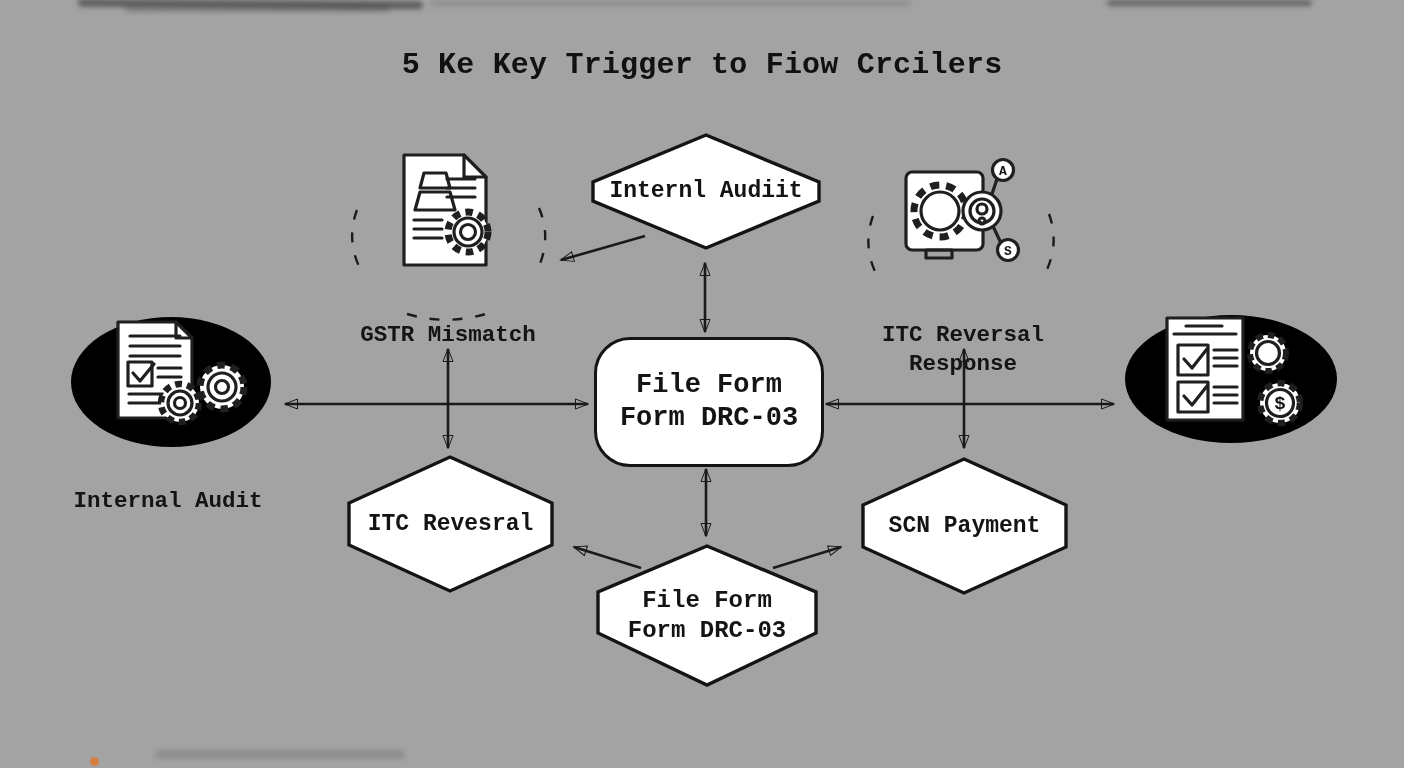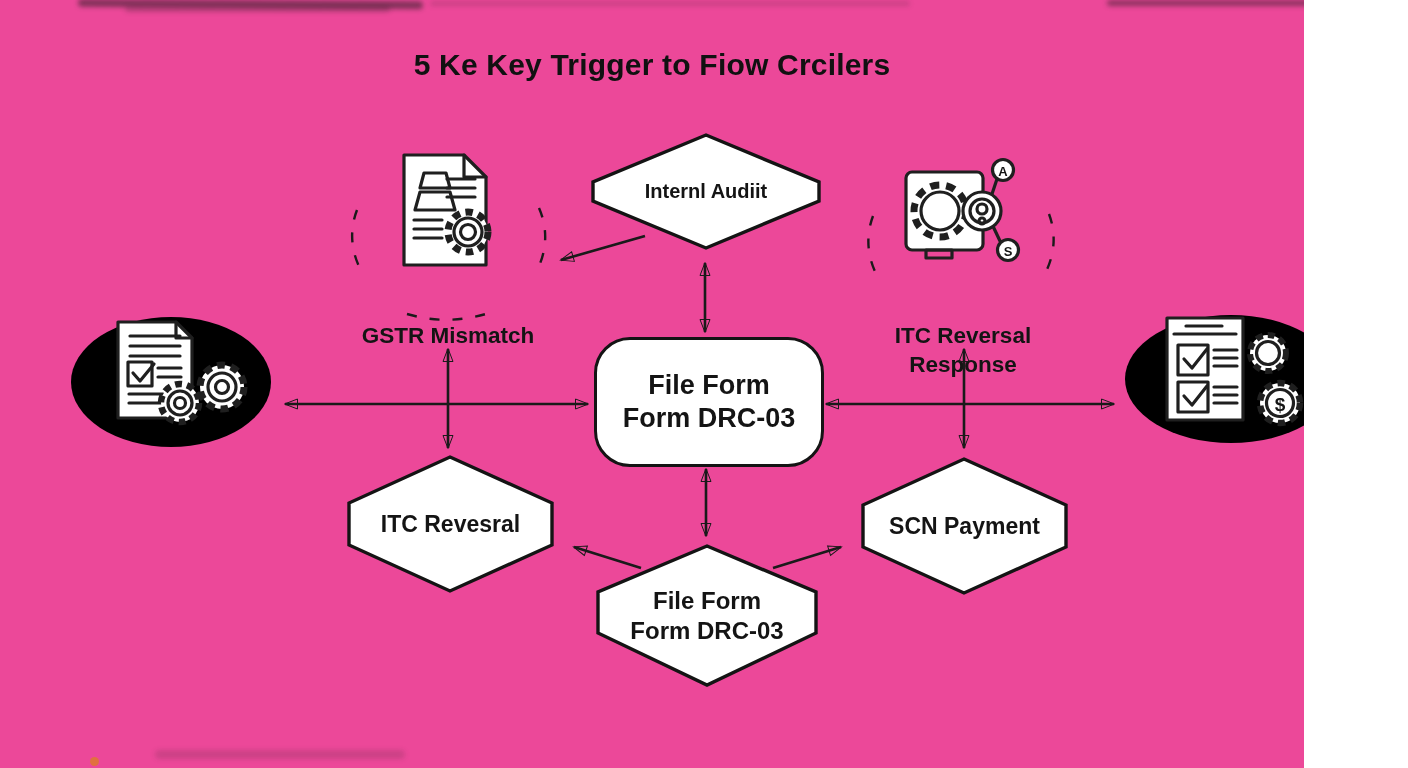--- a/index.html
+++ b/index.html
@@ -1,17 +1,17 @@
 <!DOCTYPE html>
 <html><head>
 <meta charset="utf-8">
 <style>
   html,body{margin:0;padding:0;background:#fff;}
-  #page{position:relative;width:1304px;height:768px;background:#ec4899;overflow:hidden;
-        font-family:Liberation Sans, sans-serif;color:#141414;}
+  #page{position:relative;width:1404px;height:768px;background:#a3a3a3;overflow:hidden;
+        font-family:Liberation Mono, monospace;color:#141414;}
   
   .hdr{position:absolute;left:0;right:0;text-align:center;font-weight:700;color:#111;}
   #title{top:48px;font-size:30px;letter-spacing:.2px;}
   #subtitle{top:91px;font-size:19px;}
   
   .node-label{font-weight:700;color:#141414;text-align:center;line-height:1.22;position:relative;z-index:2;}
   .node{position:absolute;display:flex;align-items:center;justify-content:center;}
   .node > svg{position:absolute;inset:0;z-index:1;}
   
   #center-box{position:absolute;left:594px;top:337px;width:224px;height:124px;
@@ -74,21 +74,21 @@
       <path class="dash" d="M407 314 Q 448 326 489 313"></path>
       <path class="dash" d="M873 216 A 100 84 0 0 0 879 279"></path>
       <path class="dash" d="M1049 214 A 100 84 0 0 1 1043 277"></path>
     </g>
   </svg>
 
   <div class="node" id="top-diamond" style="left:589px;top:133px;width:234px;height:117px;">
     <svg viewBox="0 0 234 117">
       <polygon points="117,2 230,49 230,68 117,115 4,68 4,49" fill="#fff" stroke="#141414" stroke-width="3.4"></polygon>
     </svg>
-    <div class="node-label" style="font-size:20px;">Internl Audiit</div>
+    <div class="node-label" style="font-size:23px;">Internl Audiit</div>
   </div>
 
   <div id="center-box">
     <div class="node-label">File Form</div>
     <div class="node-label">Form DRC-03</div>
   </div>
 
   <div class="node" style="left:347px;top:455px;width:207px;height:138px;">
     <svg viewBox="0 0 207 138">
       <polygon points="103,2 205,48 205,90 103,136 2,90 2,48" fill="#fff" stroke="#141414" stroke-width="3.4"></polygon>
@@ -170,20 +170,21 @@
       <circle class="ln wh" cx="119" cy="77" r="14" stroke-width="3.2"></circle>
       <circle class="ln" cx="119" cy="77" r="6.5" stroke-width="3"></circle>
     </g>
     <g>
       <circle class="fat wh" cx="77" cy="93" r="19" stroke-width="6.5" stroke-dasharray="7 5"></circle>
       <circle class="ln wh" cx="77" cy="93" r="12" stroke-width="3"></circle>
       <circle class="ln" cx="77" cy="93" r="5.5" stroke-width="2.8"></circle>
     </g>
   </svg>
   <div class="callout-label" style="left:48px;top:444px;width:240px;">
+    <div>Internal Audit</div>
   </div>
 
   <svg class="icon-svg" style="left:1153px;top:306px;" width="160" height="132" viewBox="0 0 160 132">
     <rect class="ln wh" x="14" y="12" width="76" height="102" stroke-width="3.5"></rect>
     <path class="ln" d="M33 20 h36 M21 28 h62" stroke-width="3"></path>
     <rect class="ln" x="25" y="39" width="30" height="30" stroke-width="3.5"></rect>
     <path class="ln" d="M31 53 l8 9 l15 -19" stroke-width="3.5"></path>
     <path class="ln" d="M61 44 h23 M61 52 h23 M61 60 h23" stroke-width="2.8"></path>
     <rect class="ln" x="25" y="76" width="30" height="30" stroke-width="3.5"></rect>
     <path class="ln" d="M31 90 l8 9 l15 -19" stroke-width="3.5"></path>

